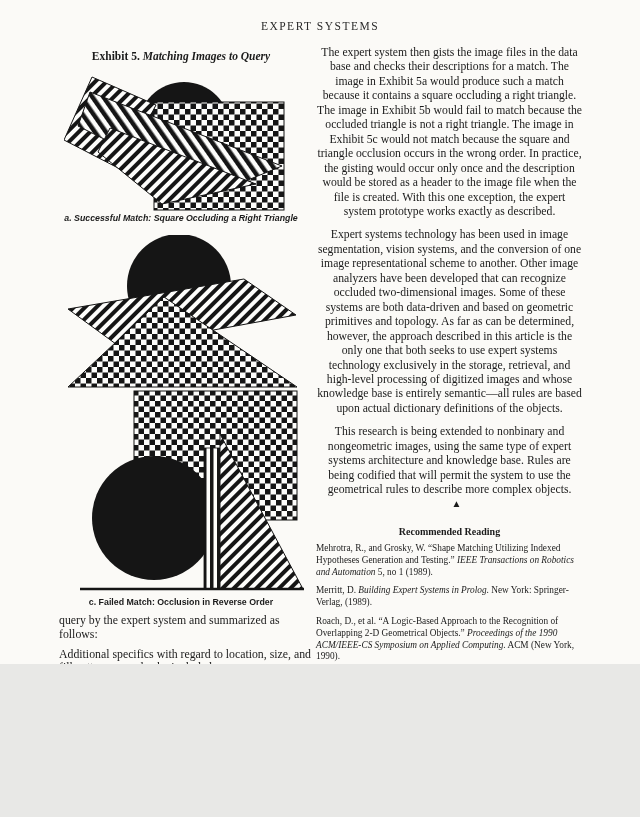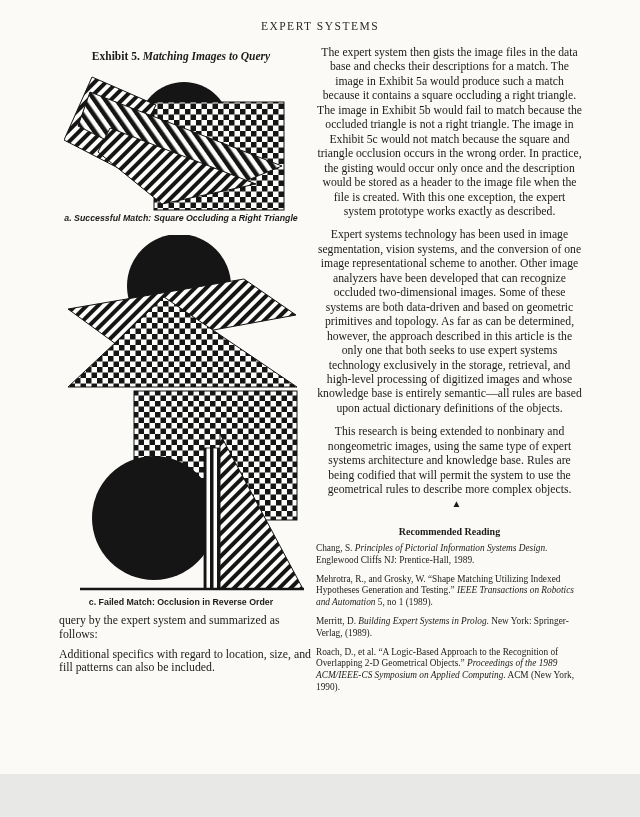--- a/index.html
+++ b/index.html
@@ -1,17 +1,17 @@
 <!DOCTYPE html>
 <html><head>
 <meta charset="utf-8">
 <style>
   html,body{margin:0;padding:0;background:#e8e8e6;}
   .page{
-    position:relative;width:640px;height:774px;margin:0 auto;
+    position:relative;width:640px;height:664px;margin:0 auto;
     background:#fbfaf7;color:#1b1b1b;overflow:hidden;
     font-family:"Liberation Serif", serif;
   }
   .running-head{
     position:absolute;top:20px;left:0;width:100%;text-align:center;
     font-size:11.5px;letter-spacing:1.5px;color:#2a2a2a;
   }
   
   .left-col{position:absolute;left:50px;top:48px;width:262px;}
   .exhibit-title{font-size:11.5px;text-align:center;margin:2px 0 14px 0;font-weight:bold;}
@@ -121,27 +121,26 @@
 
     <p class="body">The expert system then gists the image files in the data base and checks their descriptions for a match. The image in Exhibit 5a would produce such a match because it contains a square occluding a right triangle. The image in Exhibit 5b would fail to match because the occluded triangle is not a right triangle. The image in Exhibit 5c would not match because the square and triangle occlusion occurs in the wrong order. In practice, the gisting would occur only once and the description would be stored as a header to the image file when the file is created. With this one exception, the expert system prototype works exactly as described.</p>
 
 
     <p class="body">Expert systems technology has been used in image segmentation, vision systems, and the conversion of one image representational scheme to another. Other image analyzers have been developed that can recognize occluded two-dimensional images. Some of these systems are both data-driven and based on geometric primitives and topology. As far as can be determined, however, the approach described in this article is the only one that both seeks to use expert systems technology exclusively in the storage, retrieval, and high-level processing of digitized images and whose knowledge base is entirely semantic—all rules are based upon actual dictionary definitions of the objects.</p>
 
     <p class="body"><span>This research is being extended to nonbinary and nongeometric images, using the same type of expert systems architecture and knowledge base. Rules are being codified that will permit the system to use the geometrical rules to describe more complex objects.</span><span class="endmark">▲</span></p>
 
     <h4>Recommended Reading</h4>
 
-    <p class="ref"><span>Chang, S. </span><i>Principles of Pictorial Information Systems Design</i><span>. Englewood Cliffs NJ: Prentice-Hall, 1989.</span></p>
 
     <p class="ref"><span>Mehrotra, R., and Grosky, W. “Shape Matching Utilizing Indexed Hypotheses Generation and Testing.” </span><i>IEEE Transactions on Robotics and Automation</i><span> 5, no 1 (1989).</span></p>
 
     <p class="ref"><span>Merritt, D. </span><i>Building Expert Systems in Prolog</i><span>. New York: Springer-Verlag, (1989).</span></p>
 
-    <p class="ref"><span>Roach, D., et al. “A Logic-Based Approach to the Recognition of Overlapping 2-D Geometrical Objects.” </span><i>Proceedings of the 1989 ACM/IEEE-CS Symposium on Applied Computing</i><span>. ACM (New York, 1990).</span></p>
+    <p class="ref"><span>Roach, D., et al. “A Logic-Based Approach to the Recognition of Overlapping 2-D Geometrical Objects.” </span><i>Proceedings of the 1990 ACM/IEEE-CS Symposium on Applied Computing</i><span>. ACM (New York, 1990).</span></p>
 
   </div>
 
   <div class="footer">
     <span class="pageno">52</span>
     <span class="issue">Summer 1991</span>
   </div>
 
 </div>
 

